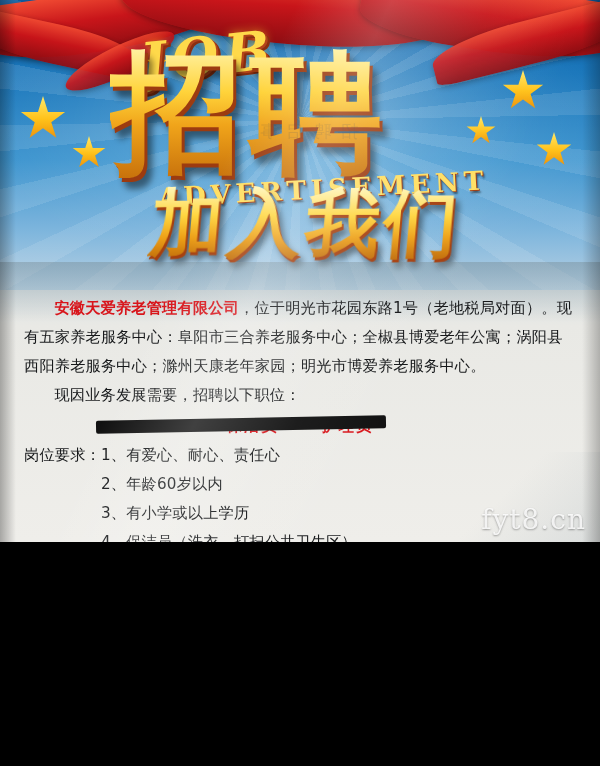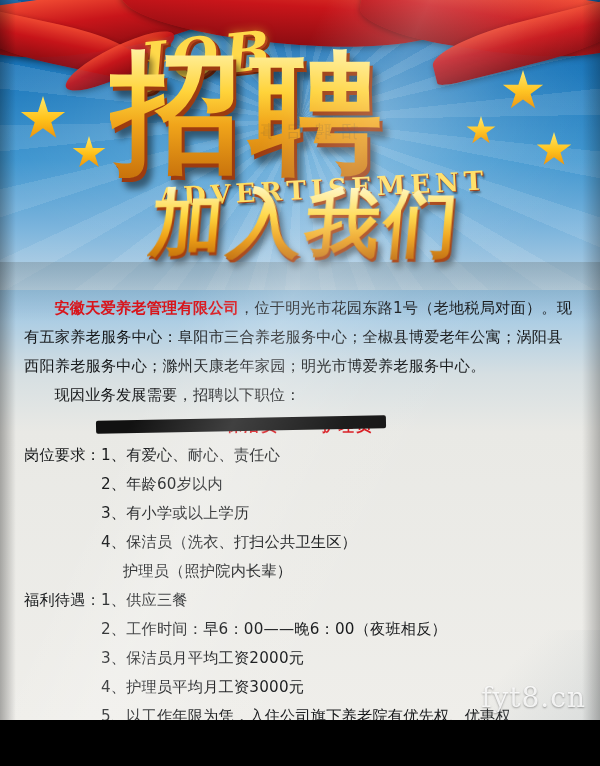--- a/index.html
+++ b/index.html
@@ -9,21 +9,21 @@
   }
   body {
     width: 600px;
     height: 766px;
     overflow: hidden;
     font-family: "DejaVu Sans", "Liberation Sans", sans-serif;
   }
   #poster {
     position: relative;
     width: 600px;
-    height: 720px;
+    height: 542px;
     overflow: hidden;
     background:
       linear-gradient(180deg, #1a6fb5 0%, #2f8fd0 18%, #57a8dc 30%, #9ec7e4 42%, #d6dfe2 52%, #e9e9e5 60%, #efeeea 100%);
   }
 
   
   .banner {
     position: absolute;
     left: 0; top: 0;
     width: 600px;

